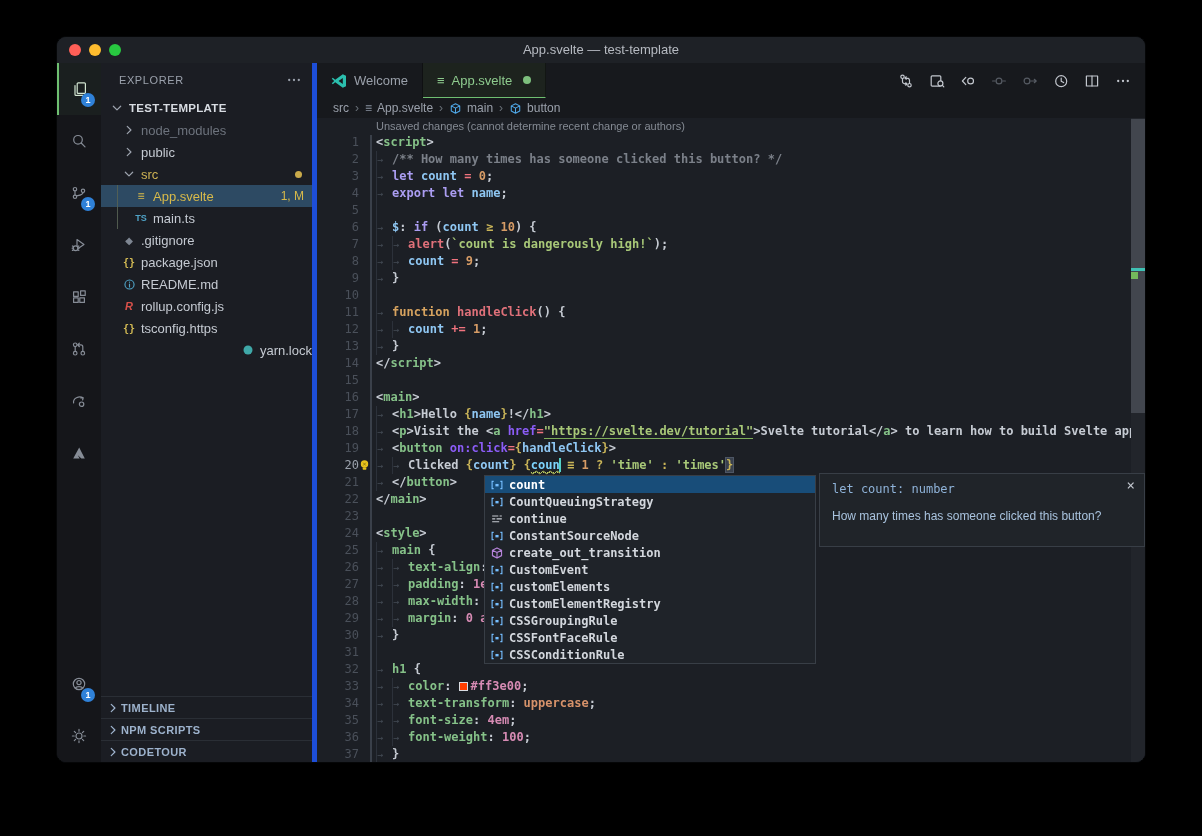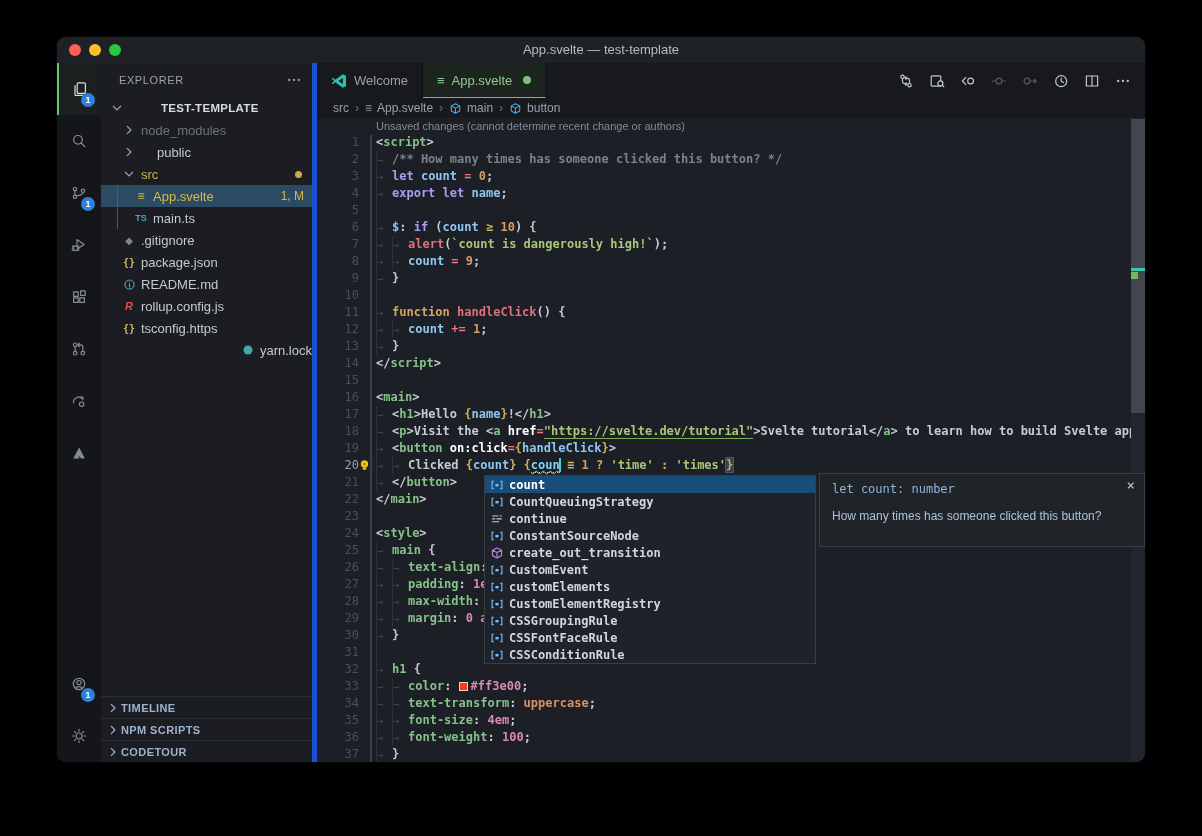--- a/index.html
+++ b/index.html
@@ -58,21 +58,21 @@
   .heatline{position:absolute;left:53px;top:17px;width:2px;height:629px;background:#3a404a}
   .lines{position:absolute;left:0;top:16px;right:14px}
   .cl{height:17px;position:relative;padding-left:59px;font-size:12px;line-height:17px;font-weight:bold;white-space:pre;cursor:text}
   .cl .ln{position:absolute;left:0;top:0;width:42px;text-align:right;color:#4a505a;font-weight:normal}
   .cl .ln.cur{color:#9aa1ac}
   .tabch{display:inline-block;width:16px;height:17px;border-left:1px solid #2c313a;vertical-align:top;color:#454c56;font-size:10px;font-weight:normal}
   .tabch.noarrow{color:transparent}
   .bulb{position:absolute;left:41px;top:2px;width:13px;height:13px}
   .tk-c{color:#7b8089}.tk-k{color:#ab9df2}.tk-v{color:#8fc7f3}.tk-o{color:#f0737e}
   .tk-n{color:#d79c66}.tk-s{color:#a8c878}.tk-t{color:#85c188}.tk-f{color:#e0717a}
-  .tk-fk{color:#d7a35f}.tk-p{color:#c6cbd3}.tk-y{color:#c9b458}.tk-a{color:#ffffff}
+  .tk-fk{color:#d7a35f}.tk-p{color:#c6cbd3}.tk-y{color:#c9b458}.tk-a{color:#8b5cf6}
   .tk-sl{color:#a8c878;border-bottom:1px solid #7fae5a}
   .tk-pr{color:#85c188}.tk-cvo{color:#d7926a}.tk-cvp{color:#d78bb4}
   .tk-vsq{color:#7dd3fc;border-bottom:1px dotted #b8c75e;text-decoration:underline wavy #b8c75e 1px}
   .tk-ybm{color:#c9b458;background:#3a414d;outline:1px solid #4d5665}
   .swatch{display:inline-block;width:9px;height:9px;background:#ff3e00;border:1px solid #d8dce2;vertical-align:-1px;margin-right:3px}
   .caret{display:inline-block;width:2px;height:14px;background:#52d0c8;vertical-align:-3px;margin:0 -1px}
   
   .suggest{position:absolute;left:167px;top:357px;width:332px;background:#1f2329;border:1px solid #383e46;z-index:6}
   .sg-row{height:17px;display:flex;align-items:center;gap:4px;padding-left:3px;cursor:pointer}
   .sg-row.selected{background:#184d79}
@@ -209,21 +209,21 @@
           <span class="sb-title">EXPLORER</span>
           <span class="sb-more" id="sb-more">
               <svg viewBox="0 0 16 16" width="16" height="16" fill="none" stroke="currentColor" stroke-width="1.2" stroke-linecap="round" stroke-linejoin="round">
                 <circle cx="3.2" cy="8" r="1.15" fill="currentColor" stroke="none"></circle>
                 <circle cx="8" cy="8" r="1.15" fill="currentColor" stroke="none"></circle>
                 <circle cx="12.8" cy="8" r="1.15" fill="currentColor" stroke="none"></circle>
               </svg>
             </span>
         </div>
         <div class="tree" id="tree">
-            <div class="trow root-row" style="padding-left: 8px; gap: 32px;">
+            <div class="trow root-row" style="padding-left: 8px;">
               <span class="chev">
                 <svg viewBox="0 0 16 16" width="14" height="14" fill="none" stroke="currentColor" stroke-width="1.4" stroke-linecap="round" stroke-linejoin="round">
                   <path d="M3.8 6 L8 10.2 L12.2 6"></path>
                 </svg>
               </span>
               <span style="margin-left:4px;">TEST-TEMPLATE</span>
             </div>
             <div class="trow" style="padding-left: 20px;">
               <span class="chev">
                 <svg viewBox="0 0 16 16" width="14" height="14" fill="none" stroke="currentColor" stroke-width="1.4" stroke-linecap="round" stroke-linejoin="round">
@@ -231,21 +231,21 @@
                 </svg>
               </span>
               <span style="margin-left:4px;color:#6d737d">node_modules</span>
             </div>
             <div class="trow" style="padding-left: 20px;">
               <span class="chev">
                 <svg viewBox="0 0 16 16" width="14" height="14" fill="none" stroke="currentColor" stroke-width="1.4" stroke-linecap="round" stroke-linejoin="round">
                   <path d="M6 3.8 L10.2 8 L6 12.2"></path>
                 </svg>
               </span>
-              <span style="margin-left:20px;">public</span>
+              <span style="margin-left:4px;">public</span>
             </div>
             <div class="trow" style="padding-left: 20px;">
               <span class="chev">
                 <svg viewBox="0 0 16 16" width="14" height="14" fill="none" stroke="currentColor" stroke-width="1.4" stroke-linecap="round" stroke-linejoin="round">
                   <path d="M3.8 6 L8 10.2 L12.2 6"></path>
                 </svg>
               </span>
               <span style="margin-left:4px;color:#cdb254">src</span>
               <span class="t-dot"></span>
             </div>

